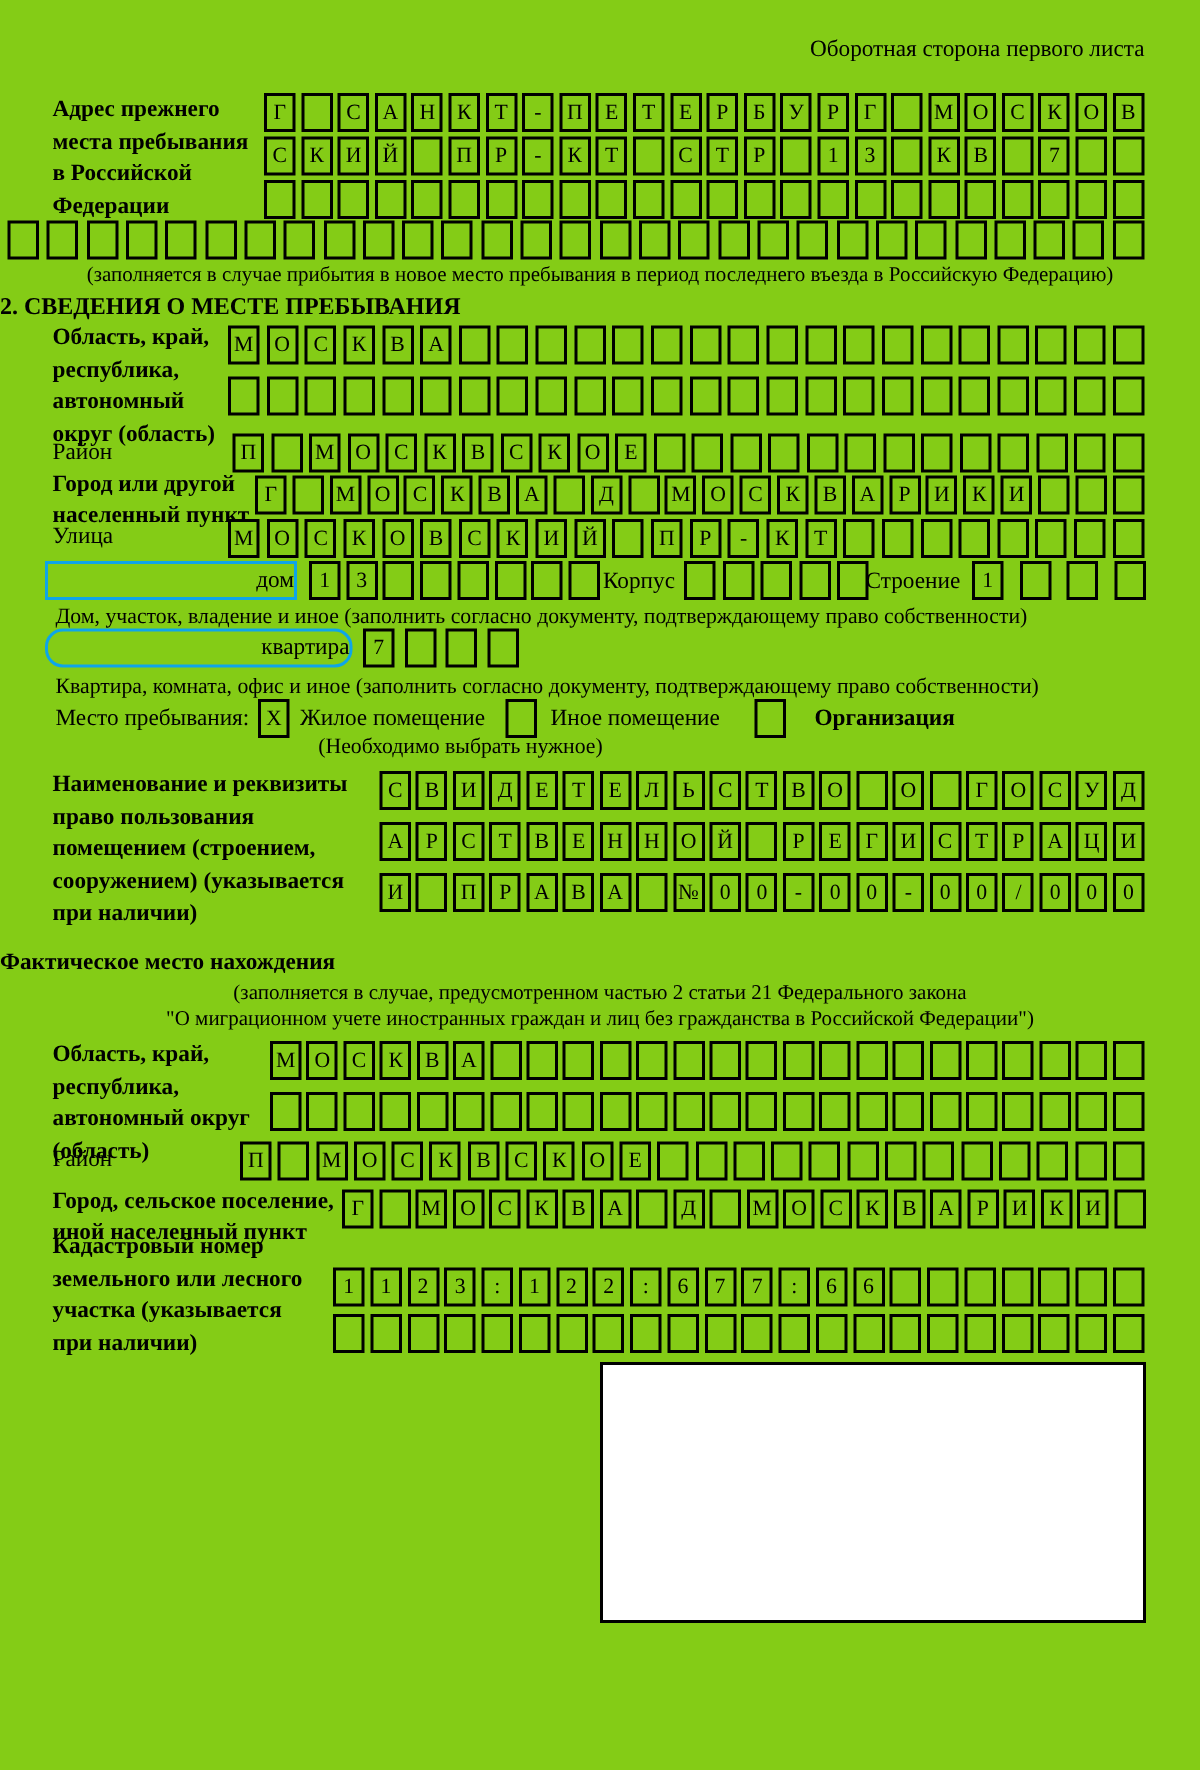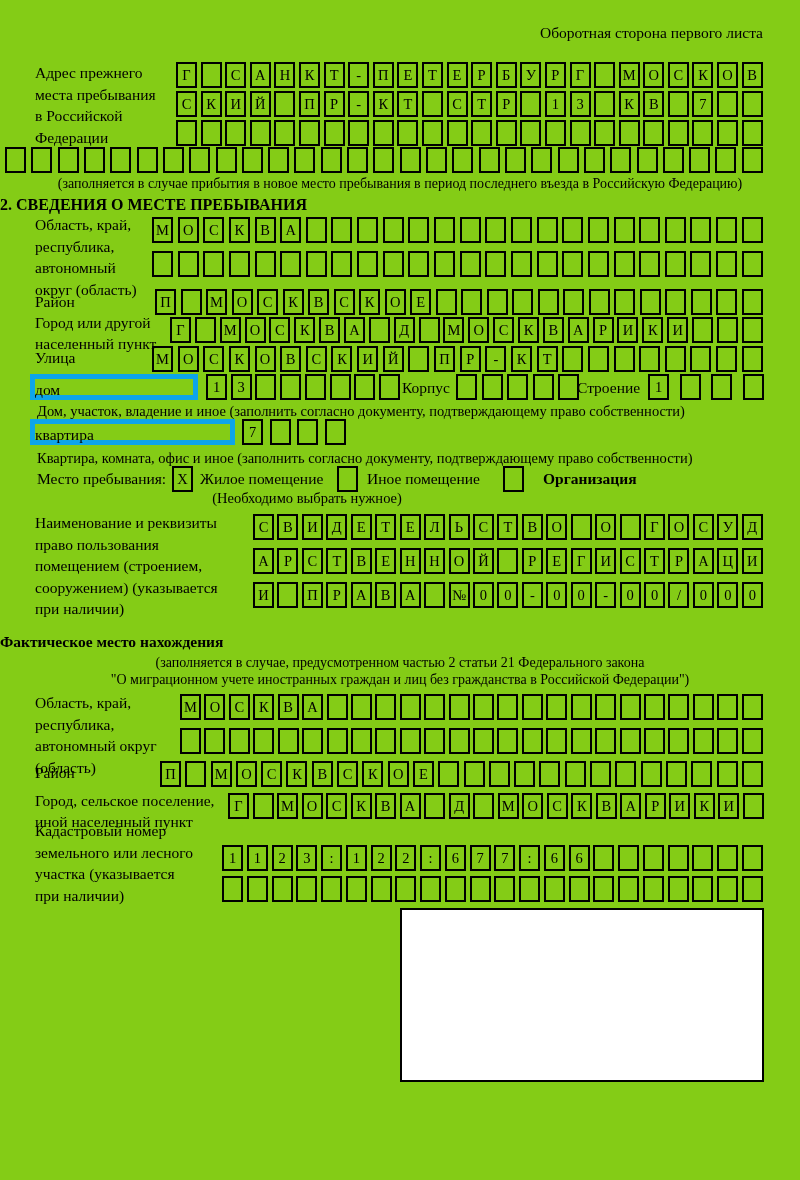--- a/index.html
+++ b/index.html
@@ -1,28 +1,28 @@
 <!DOCTYPE html>
 <html><head>
 <meta charset="utf-8">
 <style>
   html,body{margin:0;padding:0;background:#fff;}
   .page{position:relative;width:800px;height:1180px;background:#84cc16;color:#000;
         font-family:"Liberation Serif","DejaVu Serif",serif;overflow:hidden;}
   .lbl{position:absolute;font-size:15.5px;line-height:21.5px;white-space:nowrap;}
-  .lbl div{white-space:nowrap;}
+  .lbl div{white-space:nowrap;font-weight:bold;}
   .cap{position:absolute;font-size:14.5px;white-space:nowrap;}
   .center{left:0;width:800px;text-align:center;white-space:normal;}
   .hdr{position:absolute;left:400px;width:363px;top:24px;text-align:right;font-size:15.5px;}
   .sec-title{position:absolute;left:0;width:688px;text-align:left;font-weight:bold;font-size:16px;}
   .cells{position:absolute;display:flex;justify-content:space-between;}
   .cell{flex:0 0 21px;width:21px;height:26px;box-sizing:border-box;border:2px solid #000;
         text-align:center;font-size:14.5px;line-height:22px;overflow:hidden;}
-  .widebox{position:absolute;height:26px;box-sizing:border-box;border:5px solid #0ea5e9;
-        text-align:left;font-size:15.5px;line-height:22px;}
+  .widebox{position:absolute;height:26px;box-sizing:border-box;border:2px solid #0ea5e9;
+        text-align:right;font-size:15.5px;line-height:22px;}
   .bigbox{position:absolute;box-sizing:border-box;border:2px solid #000;background:#fff;}
   .sub{position:absolute;left:0;width:800px;text-align:center;font-size:14px;}
   .conf{position:absolute;text-align:center;font-size:14.5px;line-height:22px;}
 </style>
 </head>
 <body>
 
 <div class="page">
 
   <div class="hdr">Оборотная сторона первого листа</div>
@@ -313,21 +313,21 @@
     </div>
   <div class="lbl" style="left:577px;top:377px;">Строение</div>
   <div class="cells" style="left:648px;top:374px;width:116px;">
       <div class="cell">1</div>
       <div class="cell"></div>
       <div class="cell"></div>
       <div class="cell"></div>
     </div>
   <div class="cap" style="left:37px;top:403px;">Дом, участок, владение и иное (заполнить согласно документу, подтверждающему право собственности)</div>
 
-  <div class="widebox" style="left:30px;top:419px;width:205px;">квартира</div>
+  <div class="widebox" style="left:30px;top:419px;width:205px;border-radius:12px;">квартира</div>
   <div class="cells" style="left:242px;top:419px;width:104px;">
       <div class="cell">7</div>
       <div class="cell"></div>
       <div class="cell"></div>
       <div class="cell"></div>
     </div>
   <div class="cap" style="left:37px;top:450px;">Квартира, комната, офис и иное (заполнить согласно документу, подтверждающему право собственности)</div>
 
   <div class="lbl" style="left:37px;top:468px;">Место пребывания:</div>
   <div class="cells" style="left:172px;top:466px;width:21px;">

